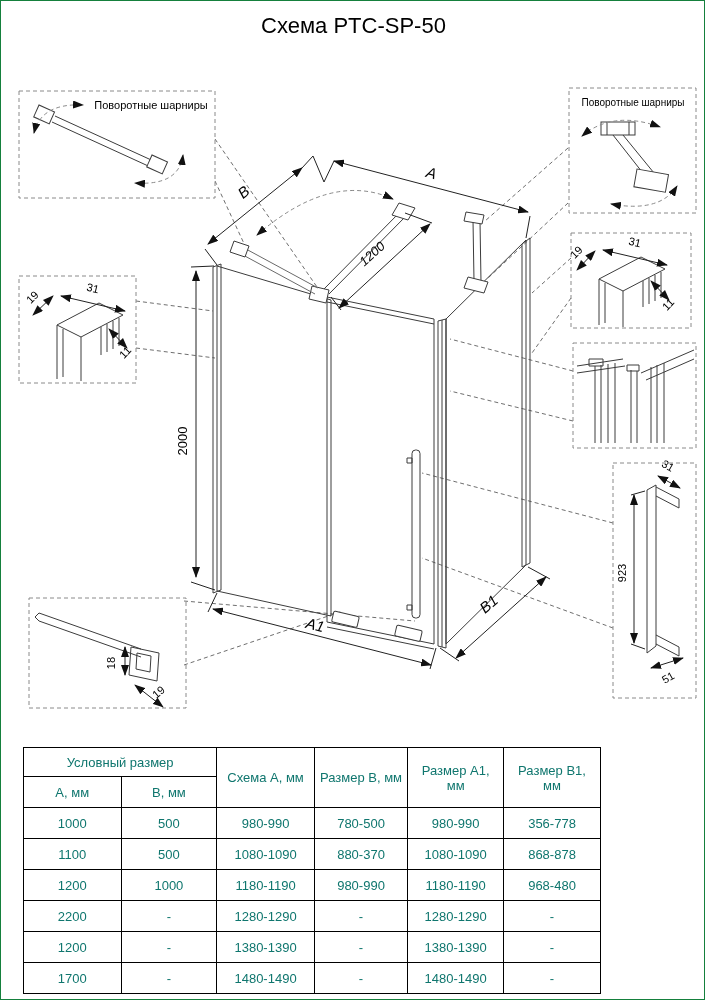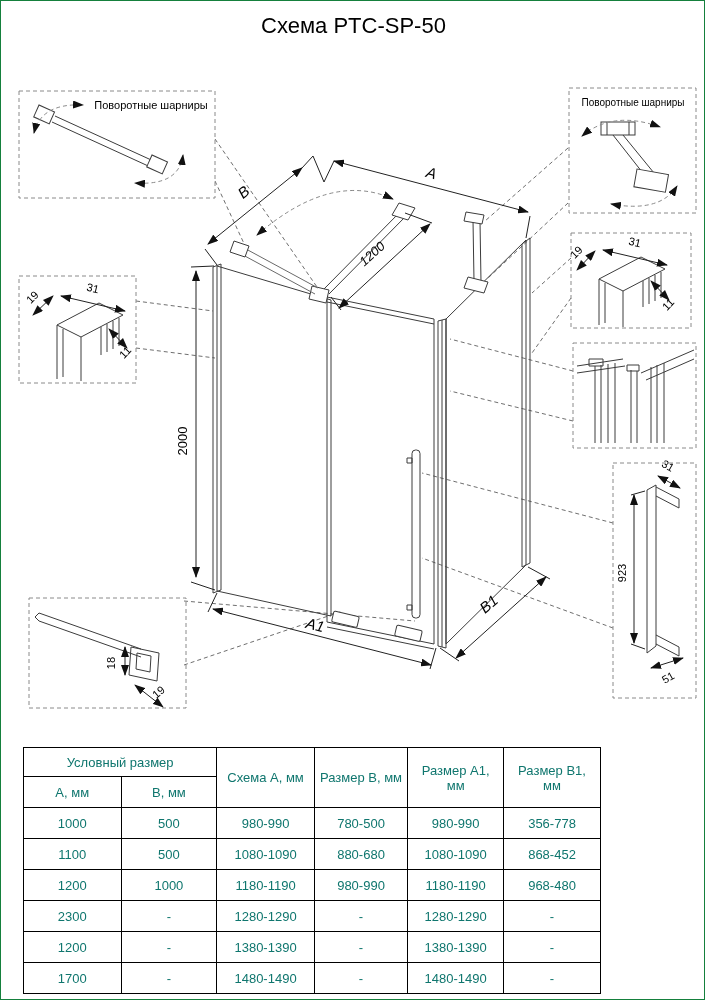--- a/index.html
+++ b/index.html
@@ -278,34 +278,34 @@
         <td>500</td>
         <td>980-990</td>
         <td>780-500</td>
         <td>980-990</td>
         <td>356-778</td>
       </tr>
       <tr>
         <td>1100</td>
         <td>500</td>
         <td>1080-1090</td>
-        <td>880-680</td>
+        <td>880-370</td>
         <td>1080-1090</td>
-        <td>868-452</td>
+        <td>868-878</td>
       </tr>
       <tr>
         <td>1200</td>
         <td>1000</td>
         <td>1180-1190</td>
         <td>980-990</td>
         <td>1180-1190</td>
         <td>968-480</td>
       </tr>
       <tr>
-        <td>2300</td>
+        <td>2200</td>
         <td>-</td>
         <td>1280-1290</td>
         <td>-</td>
         <td>1280-1290</td>
         <td>-</td>
       </tr>
       <tr>
         <td>1200</td>
         <td>-</td>
         <td>1380-1390</td>

